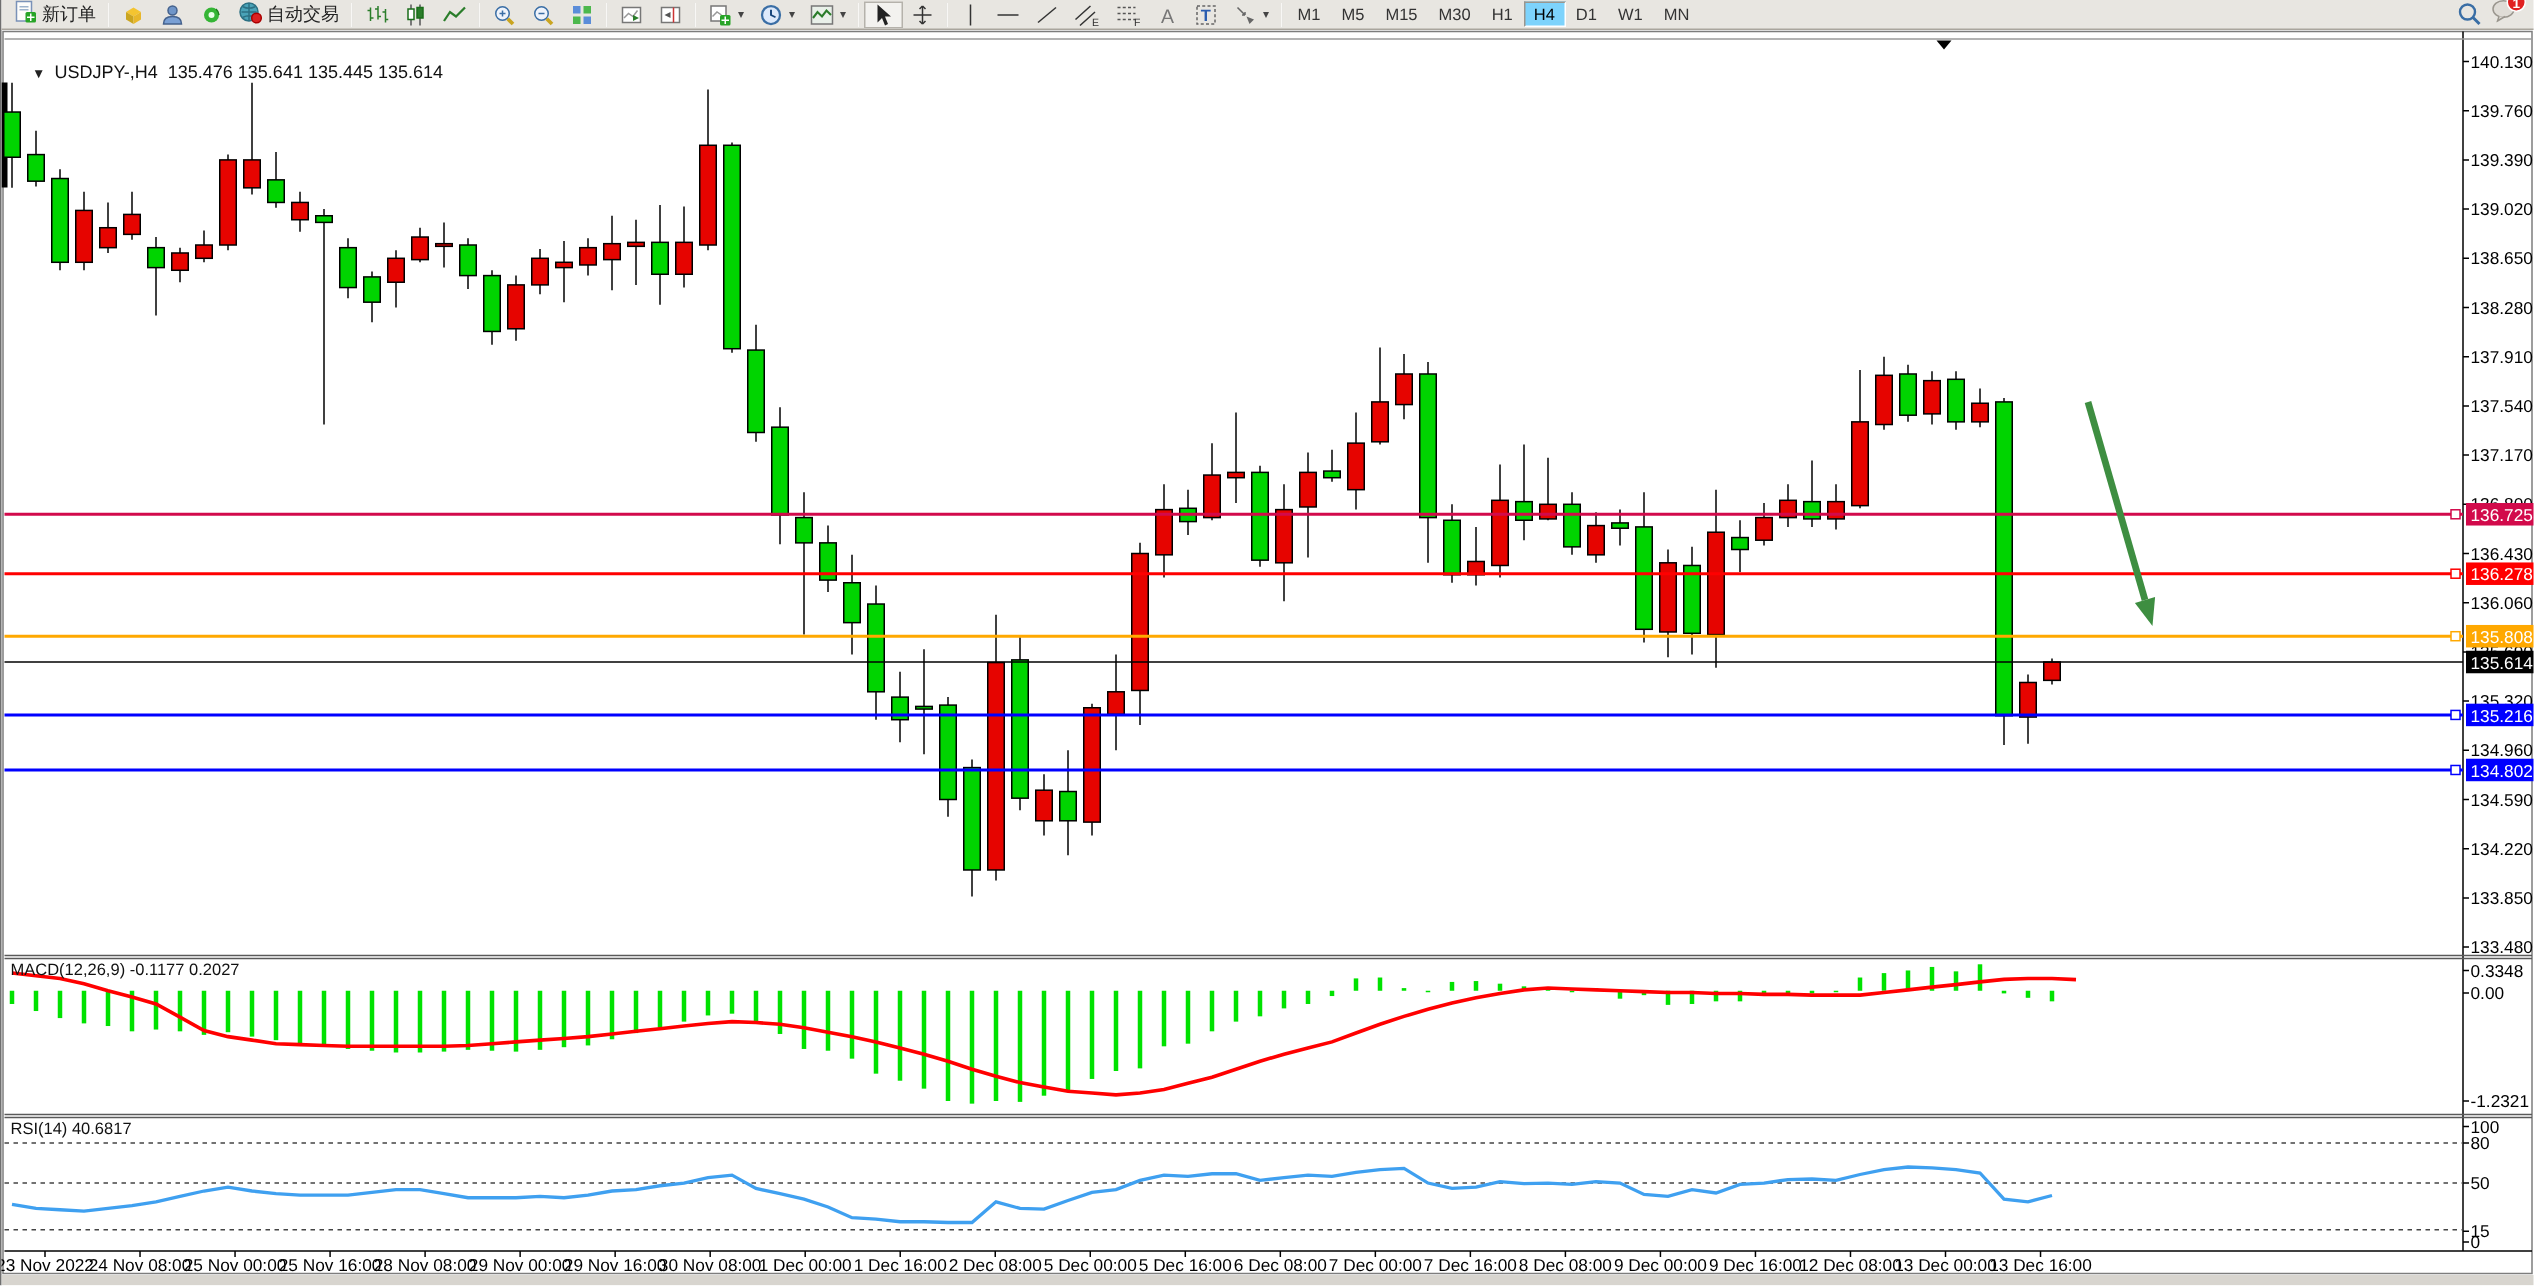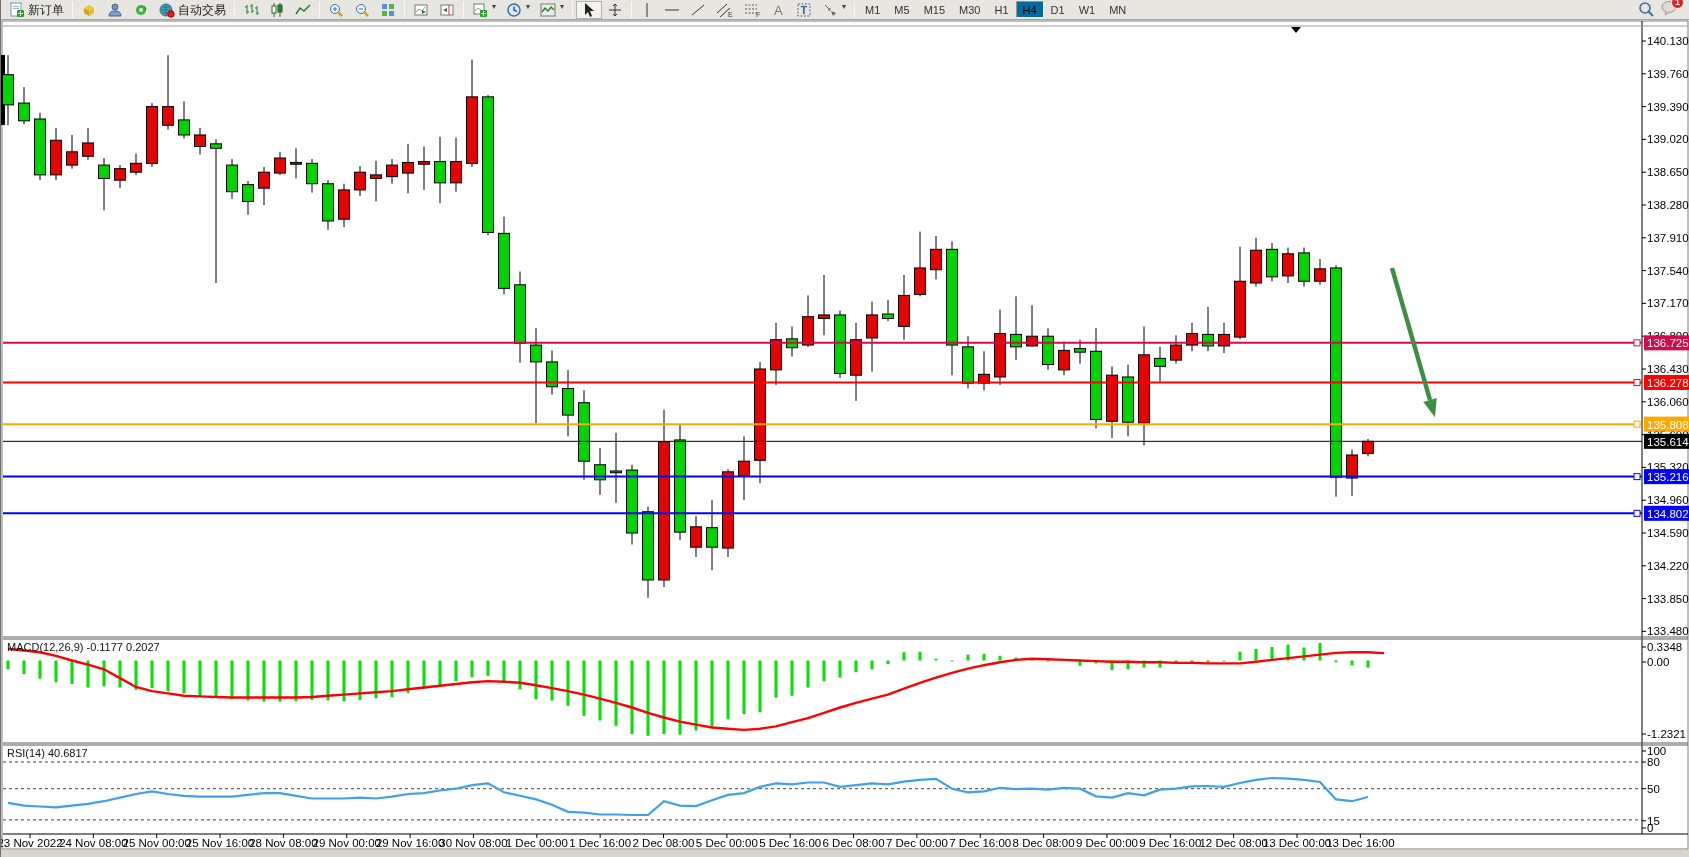--- a/index.html
+++ b/index.html
@@ -4,28 +4,28 @@
 <style>
   * { box-sizing: border-box; margin:0; padding:0; }
   html,body { width:1689px; height:857px; overflow:hidden; background:#fff;
     font-family:"Liberation Sans", sans-serif; }
   #stage { position:relative; width:1689px; height:857px; background:#fff;
     border-left:1px solid #6f6f6f; }
   
   #toolbar { position:absolute; left:0; top:0; width:1689px; height:20px;
     background:#e8e6e1; border-bottom:1px solid #a9a59d; display:flex;
     align-items:center; padding:0 3px; z-index:5; }
-  .tb-btn { height:18px; display:flex; align-items:flex-start; gap:3px; padding:0 4px;
+  .tb-btn { height:18px; display:flex; align-items:center; gap:3px; padding:0 4px;
     font-size:12px; color:#222; cursor:default; border:1px solid transparent; }
   .tb-sep { width:1px; height:16px; background:#c2bfb8; margin:0 3px;
     border-right:1px solid #f8f7f5; }
   .drop { font-size:8px; color:#444; margin-left:1px; }
   .tf-btn { height:17px; padding:0 6px; font-size:11px; color:#333;
     display:flex; align-items:center; border:1px solid transparent; }
-  .tf-btn.sel { background:#0369a1; border:1px solid #9a968e;
+  .tf-btn.sel { background:#7dd3fc; border:1px solid #9a968e;
     border-bottom-color:#fff; border-right-color:#fff; color:#000;text-align:right; }
   #tb-right { margin-left:auto; display:flex; align-items:center; gap:6px; padding-right:8px; }
   #chat-wrap { position:relative; }
   #chat-badge { position:absolute; right:-5px; top:-4px; background:#e02020;
     color:#fff; border-radius:7px; font-size:9px; min-width:13px; height:13px;
     display:flex; align-items:center; justify-content:center; font-weight:bold;
     border:1px solid #fff; }
   
   .overlay { position:absolute; z-index:3; font-size:12px; color:#111;
     white-space:pre; pointer-events:none; }
@@ -679,16 +679,19 @@
         <text x="1169.3" y="847" font-size="11.5" fill="#000" text-anchor="middle">9 Dec 16:00</text>
         <line x1="1232.65" y1="834" x2="1232.65" y2="838" stroke="#000"></line>
         <text x="1232.65" y="847" font-size="11.5" fill="#000" text-anchor="middle">12 Dec 08:00</text>
         <line x1="1296" y1="834" x2="1296" y2="838" stroke="#000"></line>
         <text x="1296" y="847" font-size="11.5" fill="#000" text-anchor="middle">13 Dec 00:00</text>
         <line x1="1359.3500000000001" y1="834" x2="1359.3500000000001" y2="838" stroke="#000"></line>
         <text x="1359.3500000000001" y="847" font-size="11.5" fill="#000" text-anchor="middle">13 Dec 16:00</text>
       </g>
     </svg>
 
+  <div class="overlay" id="chart-title">
+    <span class="tri">▼</span><span>USDJPY-,H4  135.476 135.641 135.445 135.614</span>
+  </div>
   <div class="overlay" id="macd-label">MACD(12,26,9) -0.1177 0.2027</div>
   <div class="overlay" id="rsi-label">RSI(14) 40.6817</div>
 
 </div>
 
 </body></html>

